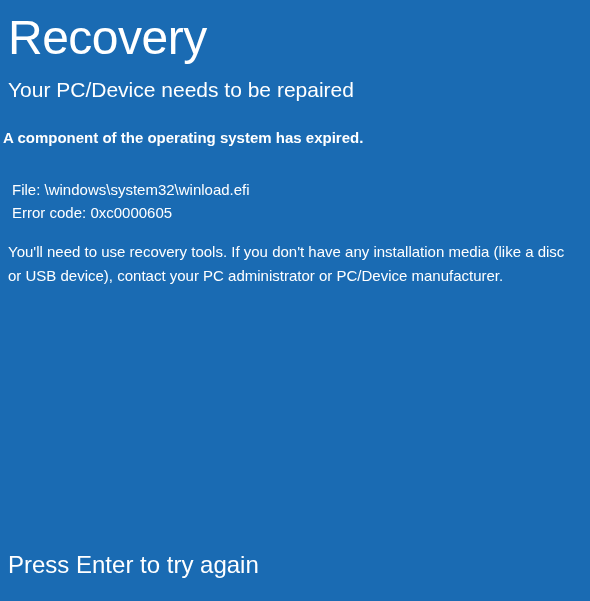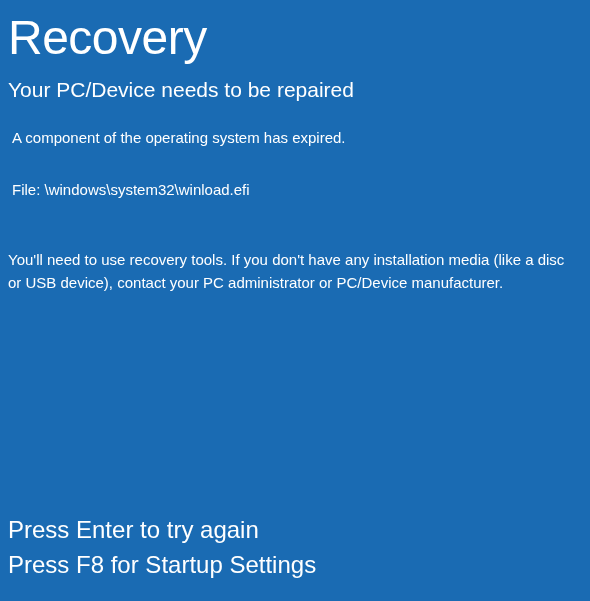--- a/index.html
+++ b/index.html
@@ -28,40 +28,40 @@
     }
     .subtitle {
       font-size: 21px;
       font-weight: 300;
       padding-left: 8px;
       margin-top: 12px;
       line-height: 1.2;
     }
     .message {
       font-size: 15px;
-      font-weight: 400;
-      padding-left: 12px;
+      font-weight: 700;
+      padding-left: 3px;
       margin-top: 26px;
       line-height: 1.3;
     }
     .file-info {
       padding-left: 12px;
       margin-top: 32px;
     }
     .file-line {
       font-size: 15px;
       font-weight: 300;
       line-height: 1.5;
     }
     .instructions {
       font-size: 15px;
       font-weight: 300;
       padding-left: 8px;
       padding-right: 12px;
-      margin-top: 46px;
+      margin-top: 16px;
       line-height: 1.55;
     }
     .bottom-actions {
       position: absolute;
       bottom: 18px;
       left: 8px;
     }
     .action-line {
       font-size: 24px;
       font-weight: 300;
@@ -75,20 +75,23 @@
 
 <div class="subtitle">Your PC/Device needs to be repaired</div>
 
 <div class="message">A component of the operating system has expired.</div>
 
 <div class="file-info">
   <div class="file-line">
     <span>File:</span>
     <span>\windows\system32\winload.efi</span>
   </div>
+  <div class="file-line">
+    <span>Error code:</span>
+    <span>0xc0000605</span>
+  </div>
 </div>
 
 <div class="instructions">You'll need to use recovery tools. If you don't have any installation media (like a disc or USB device), contact your PC administrator or PC/Device manufacturer.</div>
 
 <div class="bottom-actions">
   <div class="action-line">Press Enter to try again</div>
-  <div class="action-line">Press F8 for Startup Settings</div>
 </div>
 
 </body></html>

